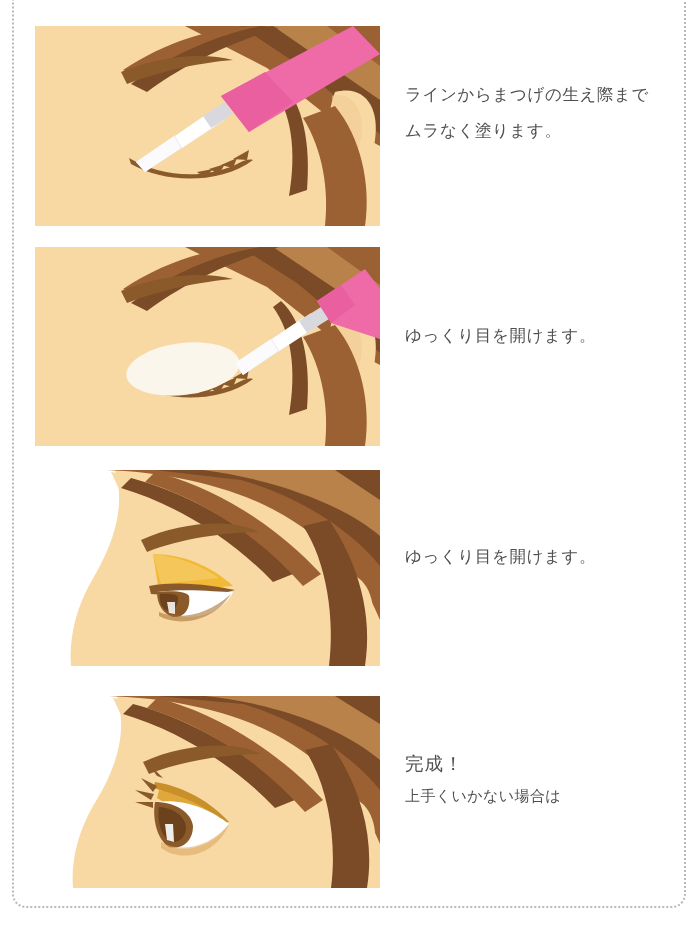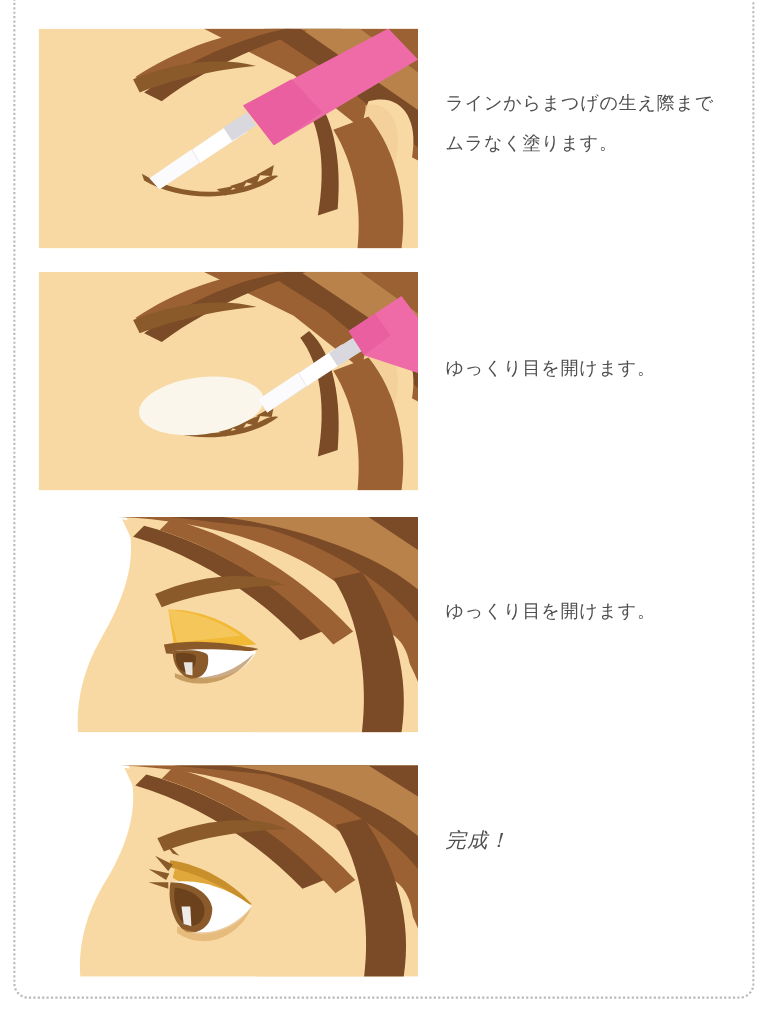--- a/index.html
+++ b/index.html
@@ -76,21 +76,21 @@
   #row-2 { top: 247px; }
   #row-2 .step-figure { top: 0;  height: 199px; }
   #row-2 .step-caption { top: 70px; }
 
   #row-3 { top: 470px; }
   #row-3 .step-figure { top: 0;  height: 196px; }
   #row-3 .step-caption { top: 68px; }
 
   #row-4 { top: 690px; }
   #row-4 .step-figure { top: 0;  height: 198px; }
-  #row-4 .step-caption { top: 58px; font-style: italic; }
+  #row-4 .step-caption { top: 58px; }
 </style>
 </head>
 <body>
 
 <div id="page-frame"></div>
 
 <div class="step-row" id="row-1">
 
   <div class="step-figure">
     <svg width="345" height="200" viewBox="0 0 345 200" xmlns="http://www.w3.org/2000/svg">
@@ -256,14 +256,15 @@
       <path d="M120 112 C140 112 156 122 158 136 C158 152 146 160 134 157 C122 150 117 128 120 112 Z" fill="#8a5a2b"></path>
       <path d="M124 117 C138 118 150 126 151 137 C151 149 142 154 134 151 C125 145 122 128 124 117 Z" fill="#6b421c"></path>
       <path d="M130 134 L138 134 L139 152 L132 150 Z" fill="#ffffff" opacity="0.9"></path>
 
       <path d="M126 152 C148 164 176 156 194 134 C182 164 148 174 126 158 Z" fill="#d8a35a" opacity="0.55"></path>
     </svg>
   </div>
 
   <div class="step-caption">
     <div class="cap-line big">完成！</div>
+    <div class="cap-line small">上手くいかない場合は</div>
   </div>
 </div>
 
 </body></html>

